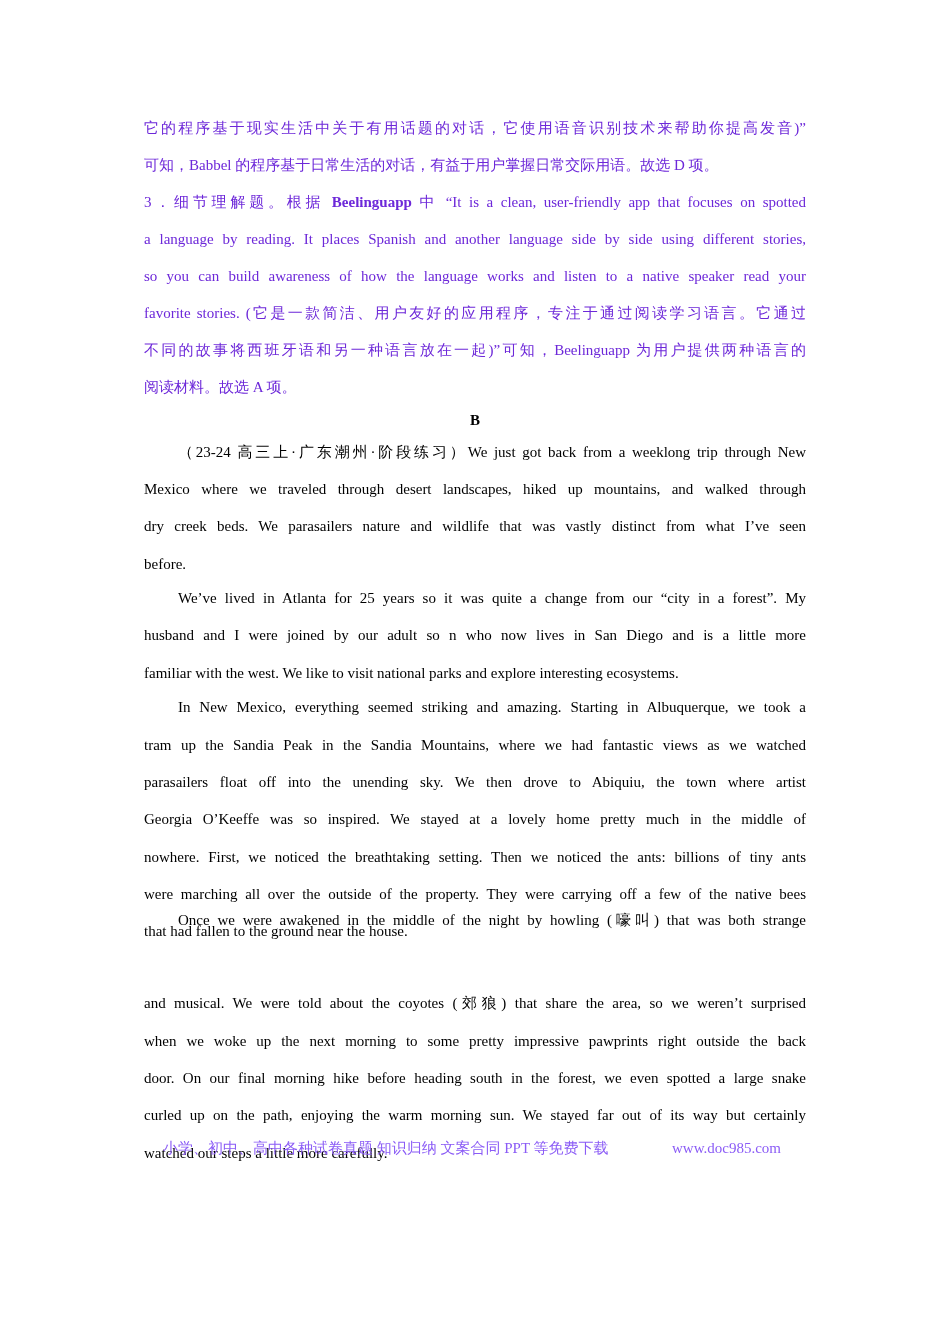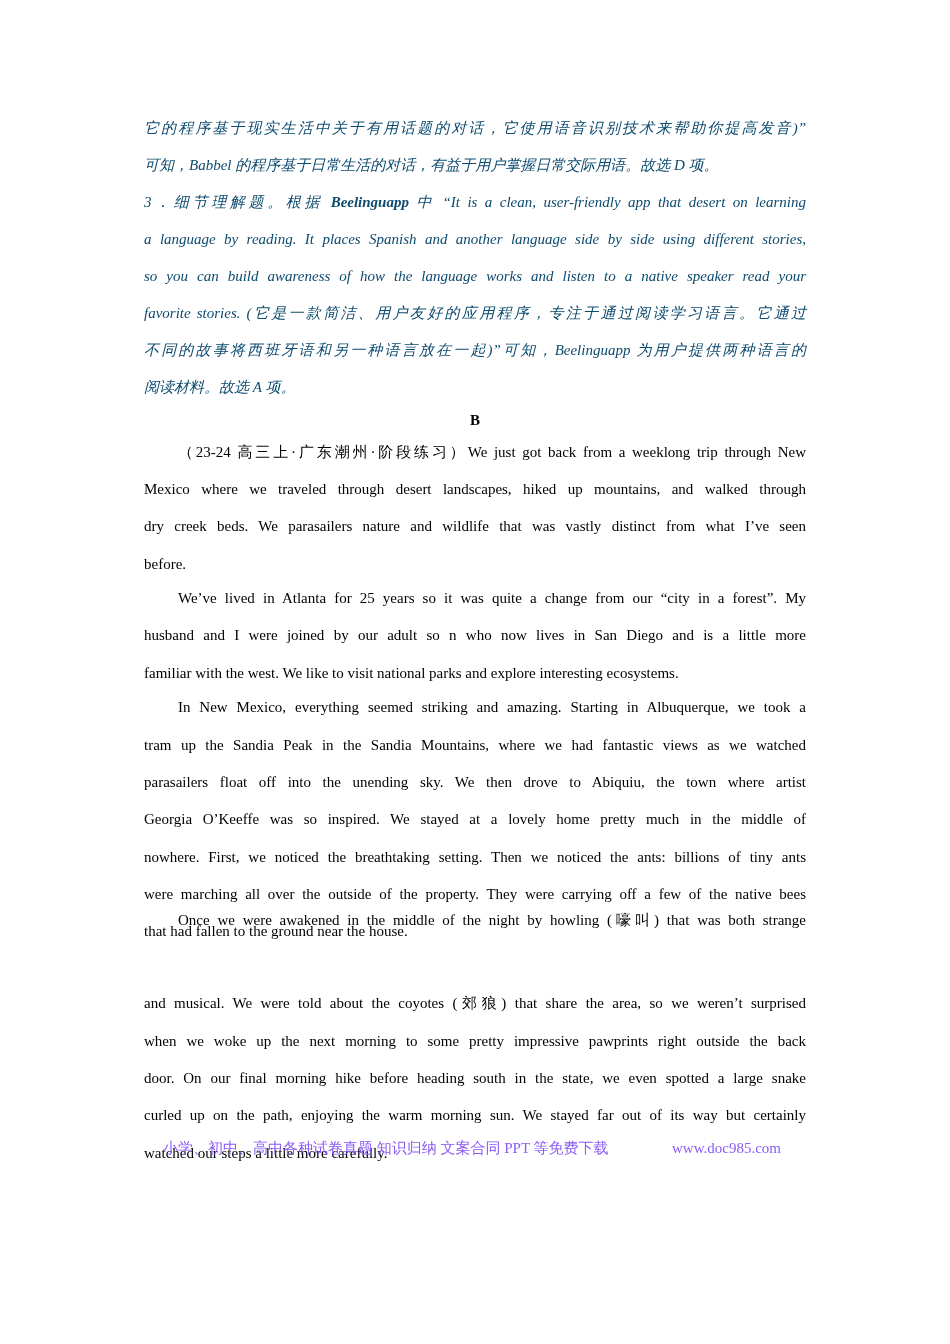--- a/index.html
+++ b/index.html
@@ -2,36 +2,36 @@
 <html><head>
   <meta charset="utf-8">
   <style>
     html, body { margin: 0; padding: 0; background: #ffffff; }
     body { width: 950px; height: 1344px; position: relative; overflow: hidden;
            font-family: "Liberation Serif", "DejaVu Serif", serif; color: #000; }
     .page { position: absolute; left: 144px; top: 110px; width: 662px; }
     .line { position: absolute; left: 0; width: 662px; font-size: 15px; line-height: 20px;
             white-space: nowrap; }
     .just { text-align: justify; text-align-last: justify; }
-    .red { color: #0c4a6e; font-style: italic; }
+    .red { color: #6d28d9; }
     .indent { padding-left: 34px; box-sizing: border-box; }
     .center { text-align: center; font-weight: bold; }
     b { font-weight: bold; }
     .footer { position: absolute; left: 163px; top: 1138px; width: 630px; font-size: 15px;
               line-height: 20px; white-space: nowrap; color: #8b5cf6; }
     .footer .url { position: absolute; left: 509px; top: 0; text-align: right; }
   </style>
 </head>
 <body>
 
 <div class="page">
 
   <div class="line just red" style="top:8px">它的程序基于现实生活中关于有用话题的对话，它使用语音识别技术来帮助你提高发音)”</div>
   <div class="line red" style="top:45px">可知，Babbel 的程序基于日常生活的对话，有益于用户掌握日常交际用语。故选 D 项。</div>
-  <div class="line just red" style="top:82px"><span>3．细节理解题。根据 </span><b>Beelinguapp</b><span> 中 “It is a clean, user-friendly app that desert on learning</span></div>
+  <div class="line just red" style="top:82px"><span>3．细节理解题。根据 </span><b>Beelinguapp</b><span> 中 “It is a clean, user-friendly app that focuses on spotted</span></div>
   <div class="line just red" style="top:119px">a language by reading. It places Spanish and another language side by side using different stories,</div>
   <div class="line just red" style="top:156px">so you can build awareness of how the language works and listen to a native speaker read your</div>
   <div class="line just red" style="top:193px">favorite stories. (它是一款简洁、用户友好的应用程序，专注于通过阅读学习语言。它通过</div>
   <div class="line just red" style="top:230px">不同的故事将西班牙语和另一种语言放在一起)”可知，Beelinguapp 为用户提供两种语言的</div>
   <div class="line red" style="top:267px">阅读材料。故选 A 项。</div>
 
   <div class="line center" style="top:300px">B</div>
 
   <div class="line just indent" style="top:332px">（23-24 高三上·广东潮州·阶段练习）We just got back from a weeklong trip through New</div>
   <div class="line just" style="top:369px">Mexico where we traveled through desert landscapes, hiked up mountains, and walked through</div>
@@ -46,21 +46,21 @@
   <div class="line just" style="top:625px">tram up the Sandia Peak in the Sandia Mountains, where we had fantastic views as we watched</div>
   <div class="line just" style="top:662px">parasailers float off into the unending sky. We then drove to Abiquiu, the town where artist</div>
   <div class="line just" style="top:699px">Georgia O’Keeffe was so inspired. We stayed at a lovely home pretty much in the middle of</div>
   <div class="line just" style="top:737px">nowhere. First,  we noticed the breathtaking setting. Then we noticed the ants: billions of tiny ants</div>
   <div class="line just" style="top:774px">were marching all over the outside of the property. They were carrying off a few of the native bees</div>
   <div class="line" style="top:811px">that had fallen to the ground near the house.</div>
 
   <div class="line just indent" style="top:800px">Once we were awakened in the middle of the night by howling (嚎叫) that was both strange</div>
   <div class="line just" style="top:883px">and musical. We were told about the coyotes (郊狼) that share the area, so we weren’t surprised</div>
   <div class="line just" style="top:921px">when we woke up the next morning to some pretty impressive pawprints right outside the back</div>
-  <div class="line just" style="top:958px">door. On our final morning hike before heading south in the state, we even spotted a large snake</div>
+  <div class="line just" style="top:958px">door. On our final morning hike before heading south in the forest, we even spotted a large snake</div>
   <div class="line just" style="top:995px">curled up on the path, enjoying the warm morning sun. We stayed far out of its way but certainly</div>
   <div class="line" style="top:1033px">watched our steps a little more carefully.</div>
 </div>
 
 <div class="footer">
   <span>小学、初中、高中各种试卷真题  知识归纳  文案合同  PPT 等免费下载</span>
   <span class="url">www.doc985.com</span>
 </div>
 
 </body></html>

